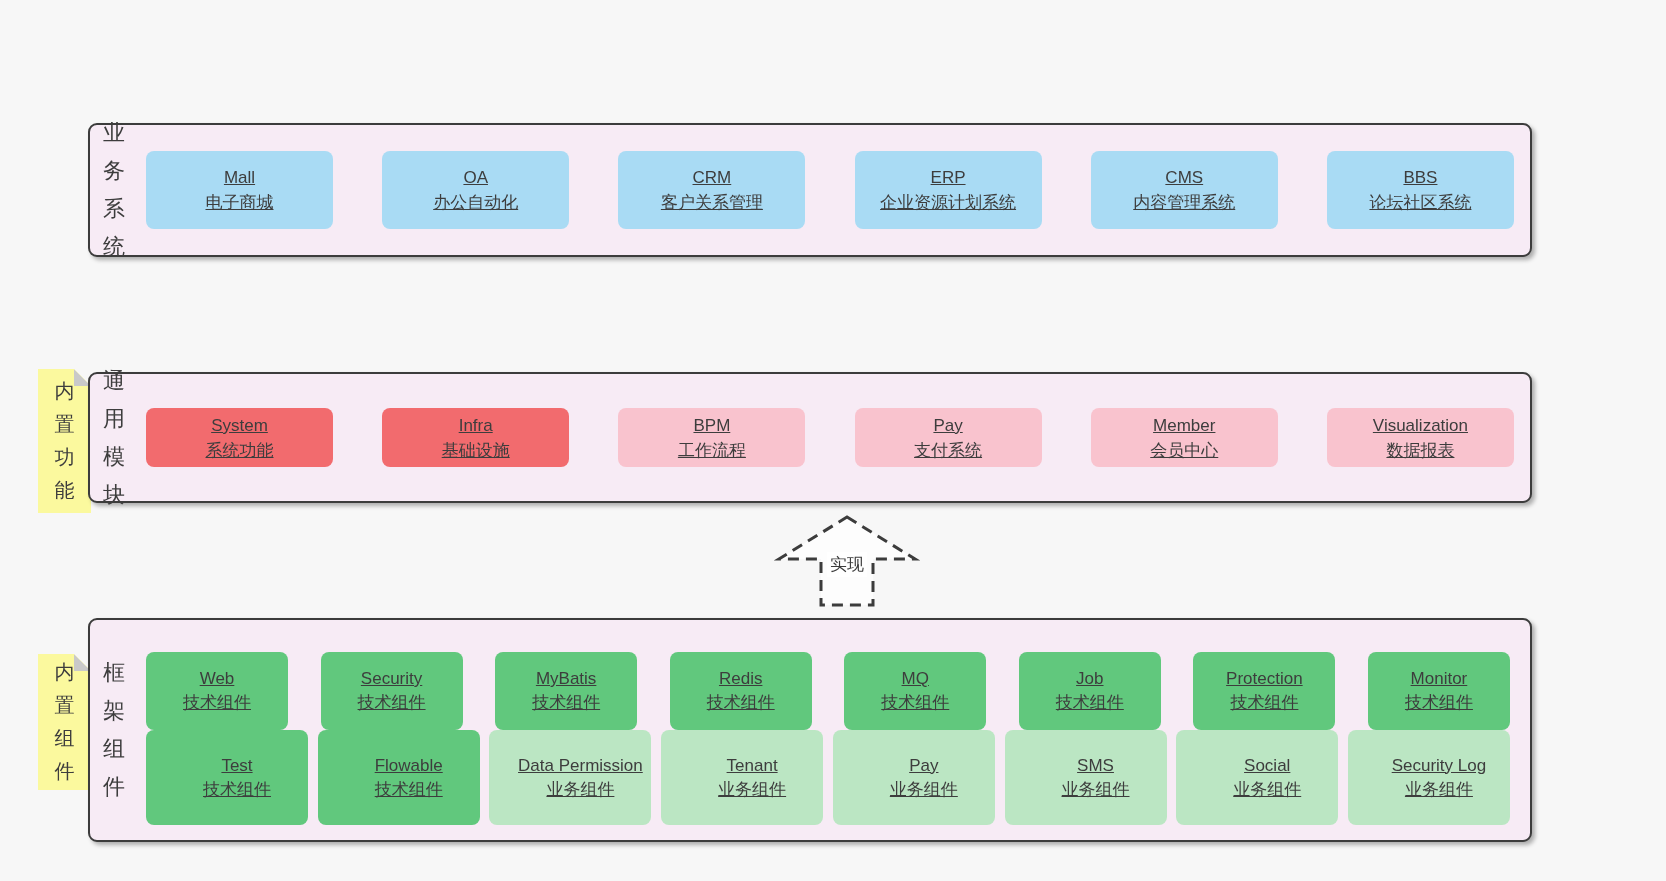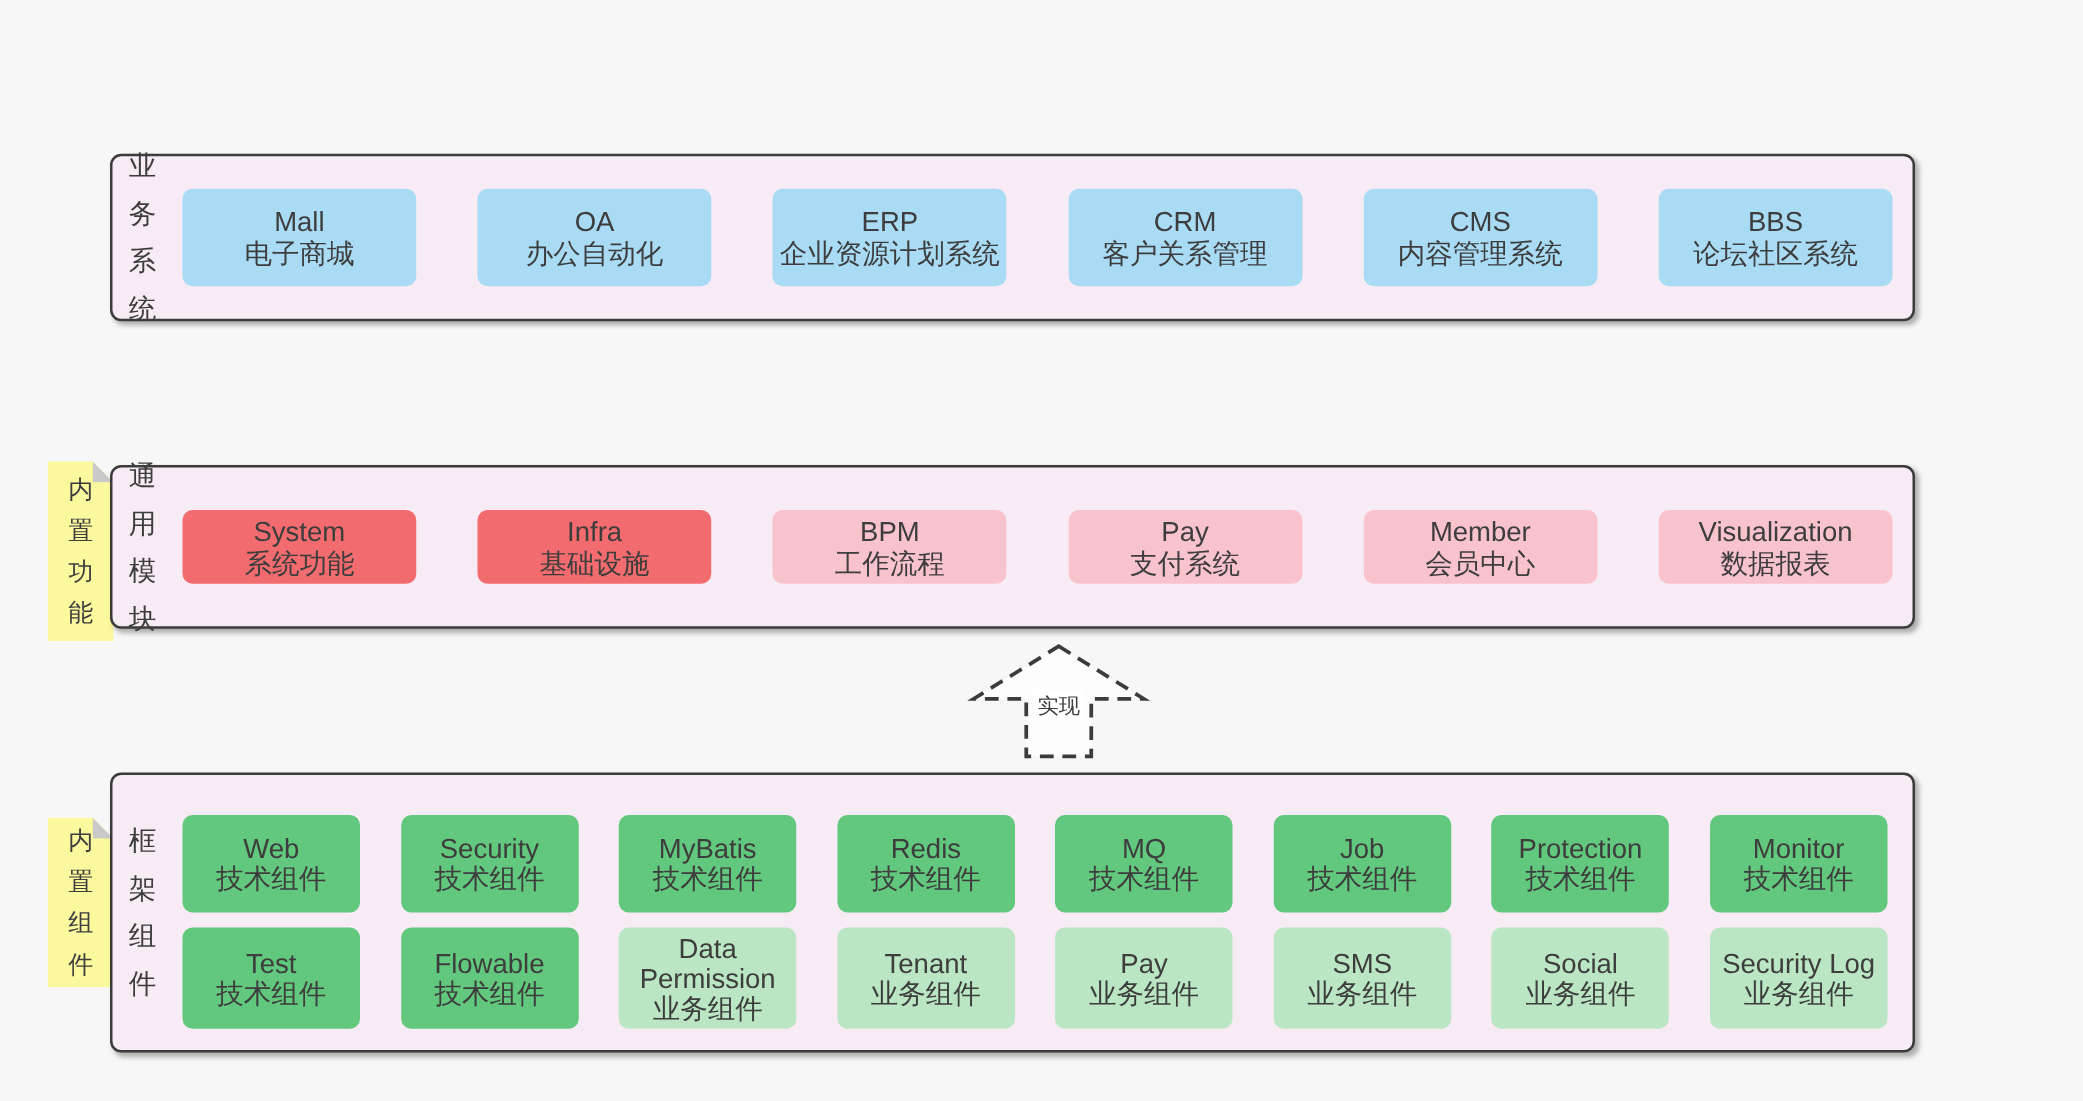--- a/index.html
+++ b/index.html
@@ -43,27 +43,27 @@
     display:flex;flex-direction:column;justify-content:space-between;
     padding:22px 20px 17px 8px;
     margin-top:10px;
   }
   .rows-col .boxes-row{padding:0;flex:none;}
   
   .box{
     border-radius:8px;
     display:flex;flex-direction:column;align-items:center;justify-content:center;
     text-align:center;
-    font-size:22px;line-height:25px;
+    font-size:17px;line-height:25px;text-decoration:underline;
   }
   .band-1 .box,.band-2 .box{width:187px;height:78px;}
   .band-2 .box{height:59px;}
   .band-3 .box{width:142px;line-height:24px;}
   .row-a .box{height:78px;}
-  .row-b .box{height:81px;}
+  .row-b .box{height:95px;padding-left:20px;}
   .box.blue{background:var(--blue,#a9dbf4);}
   .box.red{background:var(--red,#f26b6e);}
   .box.pink{background:var(--pink,#f9c3ce);}
   .box.green{background:var(--green,#61c87d);}
   .box.green-light{background:var(--green-light,#bbe6c3);}
   
   .sticky{
     position:absolute;left:38px;width:53px;
     background:var(--sticky,#fbf99e);
     display:flex;align-items:center;justify-content:center;
@@ -106,26 +106,26 @@
     <div class="boxes-row">
         <div class="box blue">
           <div class="box-name">Mall</div>
           <div class="box-sub">电子商城</div>
         </div>
         <div class="box blue">
           <div class="box-name">OA</div>
           <div class="box-sub">办公自动化</div>
         </div>
         <div class="box blue">
+          <div class="box-name">CRM</div>
+          <div class="box-sub">客户关系管理</div>
+        </div>
+        <div class="box blue">
           <div class="box-name">ERP</div>
           <div class="box-sub">企业资源计划系统</div>
-        </div>
-        <div class="box blue">
-          <div class="box-name">CRM</div>
-          <div class="box-sub">客户关系管理</div>
         </div>
         <div class="box blue">
           <div class="box-name">CMS</div>
           <div class="box-sub">内容管理系统</div>
         </div>
         <div class="box blue">
           <div class="box-name">BBS</div>
           <div class="box-sub">论坛社区系统</div>
         </div>
       </div>

